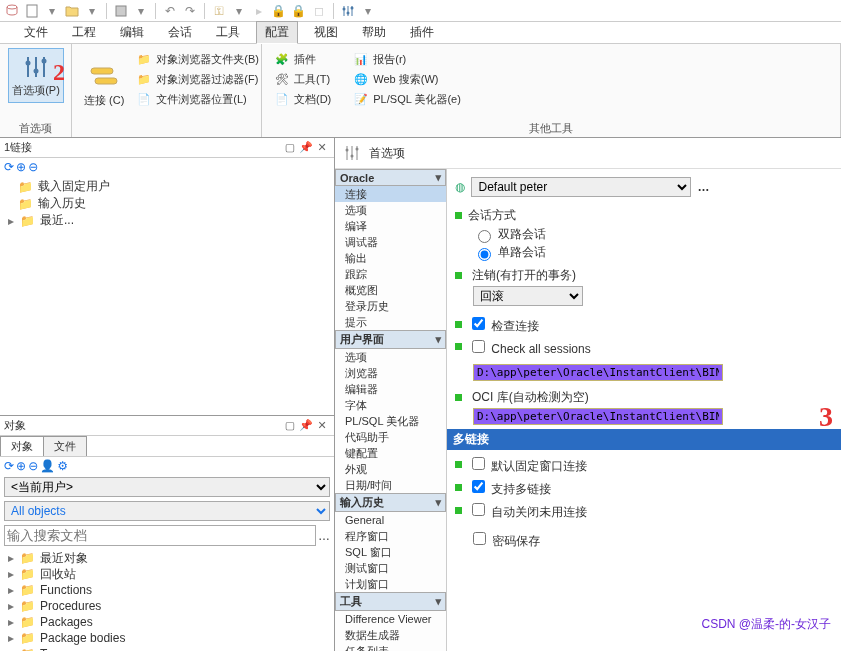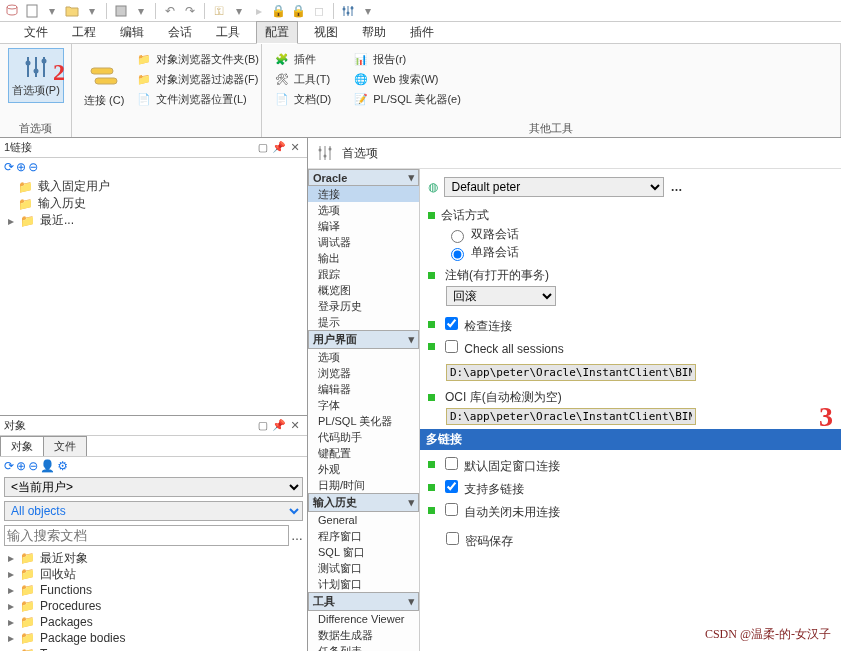--- a/index.html
+++ b/index.html
@@ -15,21 +15,21 @@
 .ribbon-group { border-right: 1px solid #ccc; padding: 4px 8px 14px 8px; display: flex; flex-direction: column; position: relative; }
 .ribbon-group-label { position: absolute; bottom: 1px; left: 0; right: 0; text-align: center; font-size: 11px; color: #555; }
 .big-btn { display: flex; flex-direction: column; align-items: center; justify-content: center; width: 56px; padding: 4px; cursor: pointer; gap: 2px; }
 .big-btn.active { border: 1px solid #7ab6e8; background: #d8e8f6; }
 .big-btn .icn { width: 32px; height: 28px; display: flex; align-items: center; justify-content: center; }
 .big-btn .lbl { font-size: 11px; text-align: center; white-space: nowrap; }
 .ribbon-rows { display: flex; flex-direction: column; gap: 2px; justify-content: flex-start; padding-top: 2px; }
 .small-btn { display: flex; align-items: center; gap: 4px; padding: 1px 4px; cursor: pointer; white-space: nowrap; font-size: 11px; }
 .small-btn .icn { width: 16px; height: 16px; display: inline-flex; align-items: center; justify-content: center; }
 .main { display: flex; height: calc(651px - 22px - 22px - 94px); }
-.left-pane { width: 308px; border-right: 1px solid #999; display: flex; flex-direction: column; }
+.left-pane { width: 335px; border-right: 1px solid #999; display: flex; flex-direction: column; }
 .panel-head { display: flex; align-items: center; padding: 2px 4px; border-bottom: 1px solid #ccc; font-size: 11px; }
 .panel-head .spacer { flex: 1; }
 .panel-head .win-btn { width: 16px; text-align: center; color: #666; cursor: pointer; }
 .link-toolbar { padding: 2px 4px; display: flex; gap: 2px; color: #1a73e8; }
 .link-toolbar span { cursor: pointer; }
 .tree-area { flex: 1; overflow: hidden; padding: 2px 4px; font-size: 12px; }
 .tree-row { display: flex; align-items: center; gap: 4px; padding: 0 2px; height: 17px; }
 .tree-row .fold-icon { width: 16px; height: 16px; display: inline-flex; align-items: center; justify-content: center; color: #c7a861; }
 .tree-row.indent1 { padding-left: 14px; }
 .objects-panel { border-top: 1px solid #999; display: flex; flex-direction: column; flex: 1; overflow: hidden; }
@@ -52,23 +52,23 @@
 .pref-tree .cat .drop { color: #555; }
 .pref-tree .leaf { padding: 1px 10px; cursor: pointer; font-size: 11px; line-height: 14px; }
 .pref-tree .leaf.sel { background: #c1d8f0; }
 .pref-content { flex: 1; overflow: hidden; padding: 6px 8px; font-size: 12px; position: relative; }
 .row { display: flex; align-items: center; gap: 6px; margin: 2px 0; }
 .green-sq { width: 7px; height: 7px; background: #2dbd2d; display: inline-block; }
 .sec-label { font-weight: normal; }
 .radio-col { margin-left: 18px; display: flex; flex-direction: column; gap: 1px; }
 .radio-col label { display: flex; align-items: center; gap: 4px; }
 .field-label { margin-left: 4px; }
-.text-input { width: 250px; border: 1px solid #c3b56e; background: #e5e5e5; padding: 1px 3px; font-family: Consolas, monospace; font-size: 11px; }
+.text-input { width: 250px; border: 1px solid #c3b56e; background: #8b5cf6; padding: 1px 3px; font-family: Consolas, monospace; font-size: 11px; }
 .multi-header { background: #2a6cc2; color: #fff; padding: 2px 6px; margin: 4px -8px 4px -8px; font-weight: bold; }
-.watermark { position: absolute; bottom: 8px; right: 10px; color: #7f1d1d; font-size: 12px; font-family: Liberation Serif, serif; }
+.watermark { position: absolute; bottom: 18px; right: 10px; color: #6d28d9; font-size: 12px; font-family: Liberation Sans, sans-serif; }
 .annot3 { position: absolute; right: 8px; top: 232px; color: #e63333; font-size: 28px; font-family: serif; font-weight: bold; }
 .list-block { height: 58px; overflow: hidden; }
 svg { display: block; }
 .row-pad { padding: 2px 4px; }
 </style>
 </head>
 <body>
 
 <div class="quick-toolbar">
   <span>

